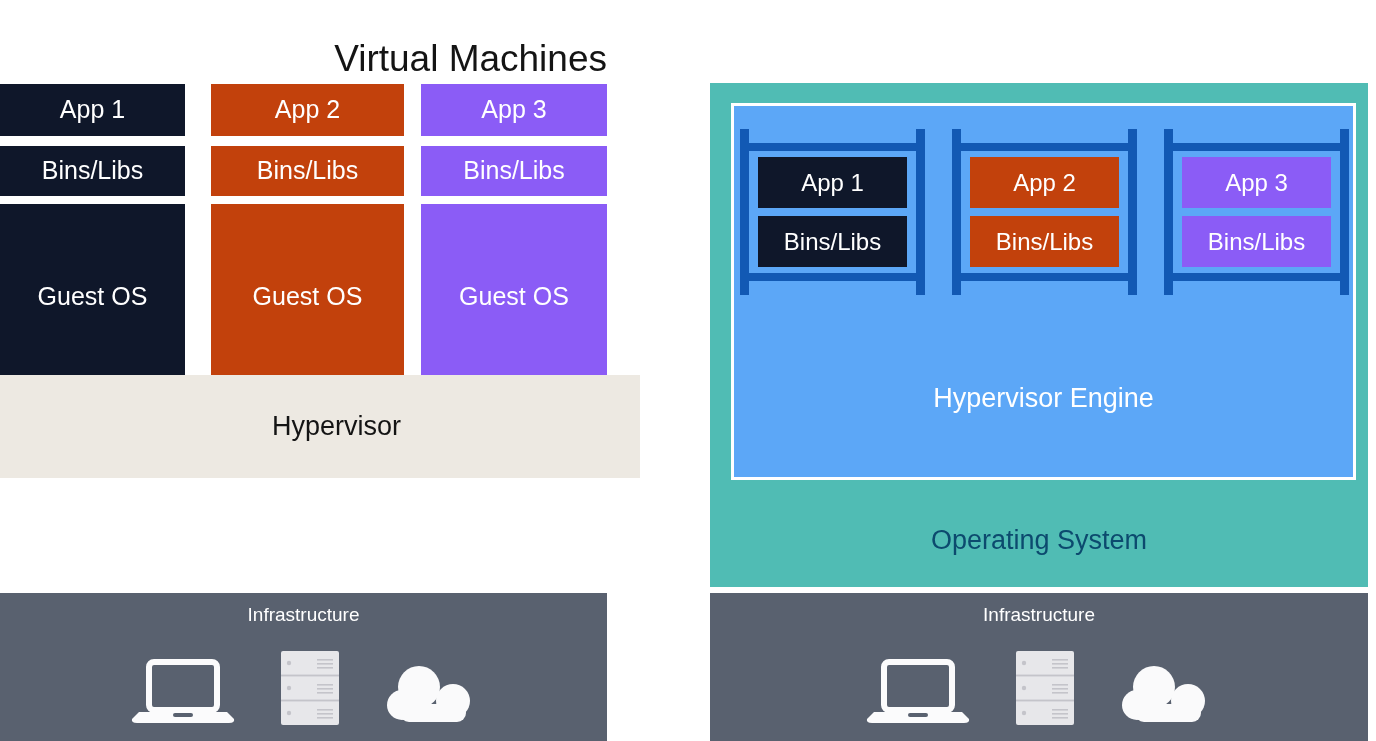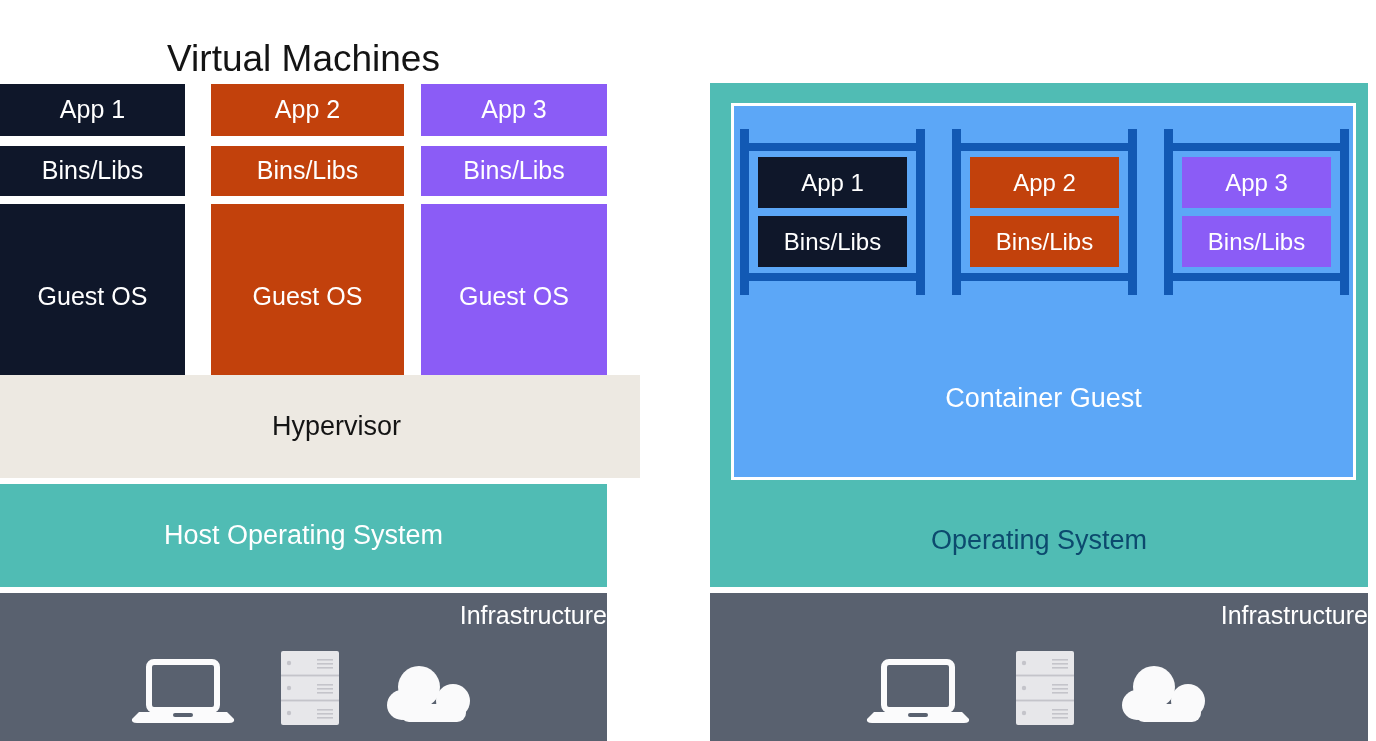--- a/index.html
+++ b/index.html
@@ -3,21 +3,21 @@
 <meta charset="utf-8">
 <style>
   html,body{margin:0;padding:0;background:#ffffff;}
   body{font-family:"Liberation Sans", sans-serif; -webkit-font-smoothing:antialiased;}
   .canvas{position:relative;width:1376px;height:741px;background:#ffffff;overflow:hidden;}
 
   .panel{position:absolute;top:0;height:741px;}
   .panel-left{left:0;width:607px;}
   .panel-right{left:710px;width:658px;}
 
-  .title{position:absolute;top:12px;left:0;right:0;text-align:center;
+  .title{position:absolute;top:12px;left:0;right:0;text-align:right;
          font-size:37px;line-height:44px;color:#141414;font-weight:400;}
 
   .block{position:absolute;display:flex;align-items:center;justify-content:center;
          color:#ffffff;font-size:25px;line-height:1.1;text-align:center;}
 
   
   .c1{left:0;width:185px;}
   .c2{left:211px;width:193px;}
   .c3{left:421px;width:186px;}
   .r-app{top:84px;height:52px;}
@@ -27,21 +27,21 @@
   .bg-app1{background:#0f172a;}
   .bg-app2{background:#c2410c;}
   .bg-app3{background:#8b5cf6;}
 
   .hypervisor{top:375px;left:0;width:607px;height:103px;background:#EDE9E2;color:#141414;font-size:27px;padding-left:33px;}
   .hostos{top:484px;left:0;width:607px;height:103px;background:#50BCB4;font-size:27px;}
 
   .infra{background:#59616F;}
   .infra-left{top:593px;left:0;width:607px;height:148px;position:absolute;}
   .infra-right{top:593px;left:0;width:658px;height:148px;position:absolute;}
-  .infra-label{position:absolute;top:5px;left:0;right:0;text-align:right;color:#ffffff;font-size:25px;line-height:34px;}
+  .infra-label{position:absolute;top:5px;left:0;right:0;text-align:center;color:#ffffff;font-size:19px;line-height:34px;}
   .icon-row{position:absolute;bottom:16px;left:0;right:0;display:flex;align-items:flex-end;justify-content:center;gap:46px;}
   .icon-row .ic{flex:0 0 auto;line-height:0;}
   .ic-laptop{margin-bottom:2px;}
   .ic-cloud{margin-bottom:3px;}
 
   
   .os-teal{top:83px;left:0;width:658px;height:504px;background:#50BCB4;position:absolute;}
   .os-label{position:absolute;bottom:30px;left:0;right:0;text-align:center;color:#0c4a6e;font-size:27px;line-height:34px;}
   .engine-box{position:absolute;top:20px;left:21px;width:625px;height:377px;
               background:#5CA7F7;border:3px solid #ffffff;box-sizing:border-box;}
@@ -71,21 +71,20 @@
 
     <div class="block r-bins c1 bg-app1">Bins/Libs</div>
     <div class="block r-bins c2 bg-app2">Bins/Libs</div>
     <div class="block r-bins c3 bg-app3">Bins/Libs</div>
 
     <div class="block r-guest c1 bg-app1">Guest OS</div>
     <div class="block r-guest c2 bg-app2">Guest OS</div>
     <div class="block r-guest c3 bg-app3">Guest OS</div>
 
     <div class="block hypervisor">Hypervisor</div>
-    <div class="block hostos">Host Operating System</div>
 
     <div class="infra infra-left">
       <div class="infra-label">Infrastructure</div>
       <div class="icon-row">
         <span class="ic ic-laptop">
           <svg width="104" height="64" viewBox="0 0 104 64">
             <rect x="18" y="3" width="68" height="48" rx="5" fill="none" stroke="#FBFBFC" stroke-width="6"></rect>
             <path d="M8 53 L96 53 L103 60 Q104 64 98 64 L6 64 Q0 64 1 60 Z" fill="#FBFBFC"></path>
             <rect x="42" y="54" width="20" height="4" rx="2" fill="#59616F"></rect>
           </svg>
@@ -150,21 +149,21 @@
 
         <div class="cframe cf-3">
           <span class="post post-l"></span>
           <span class="post post-r"></span>
           <span class="bar bar-top"></span>
           <span class="bar bar-bottom"></span>
           <div class="cbox cbox-app bg-app3">App 3</div>
           <div class="cbox cbox-bins bg-app3">Bins/Libs</div>
         </div>
 
-        <div class="engine-label">Container Guest</div>
+        <div class="engine-label">Hypervisor Engine</div>
       </div>
 
       <div class="os-label">Operating System</div>
     </div>
 
     <div class="infra infra-right">
       <div class="infra-label">Infrastructure</div>
       <div class="icon-row">
         <span class="ic ic-laptop">
           <svg width="104" height="64" viewBox="0 0 104 64">

